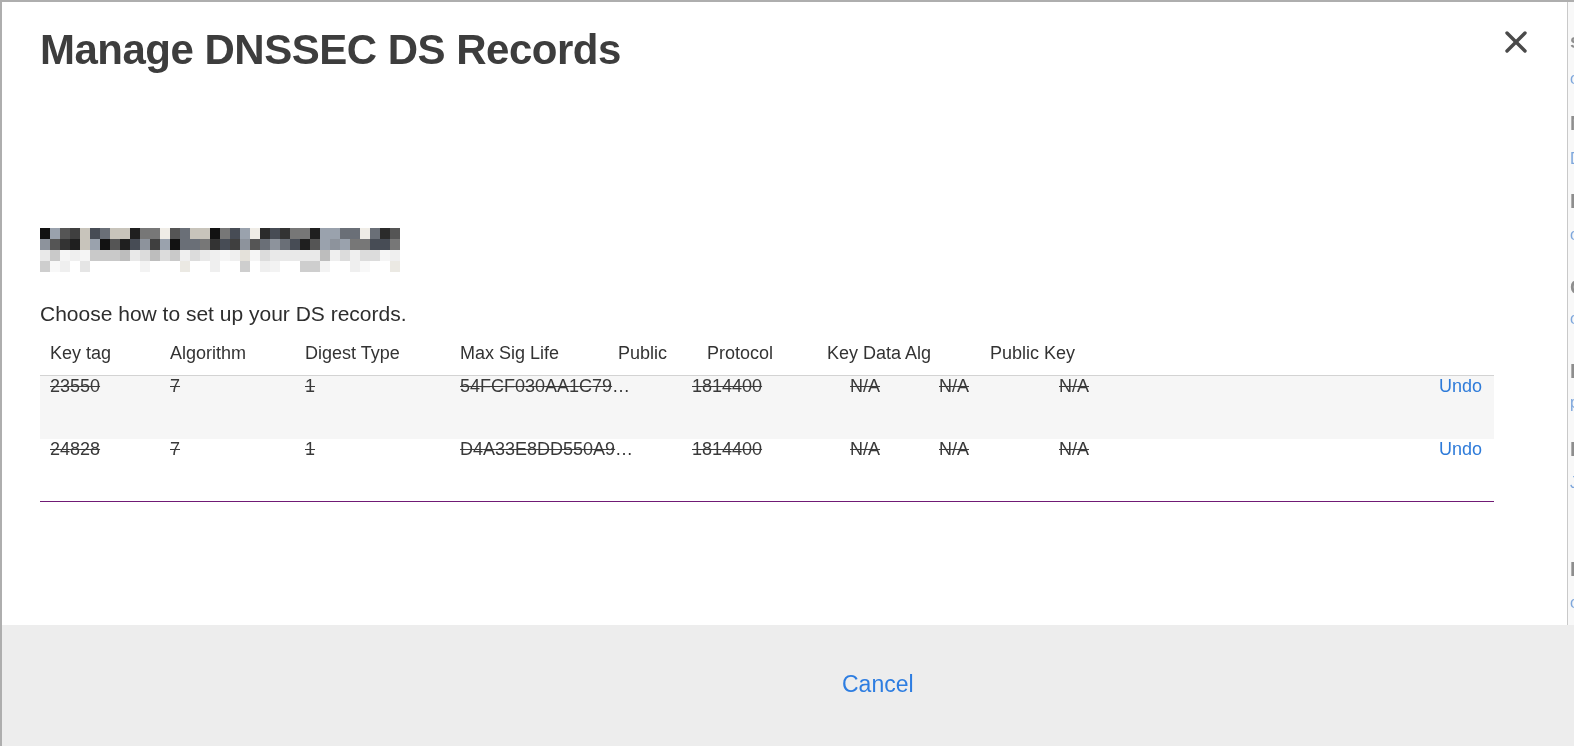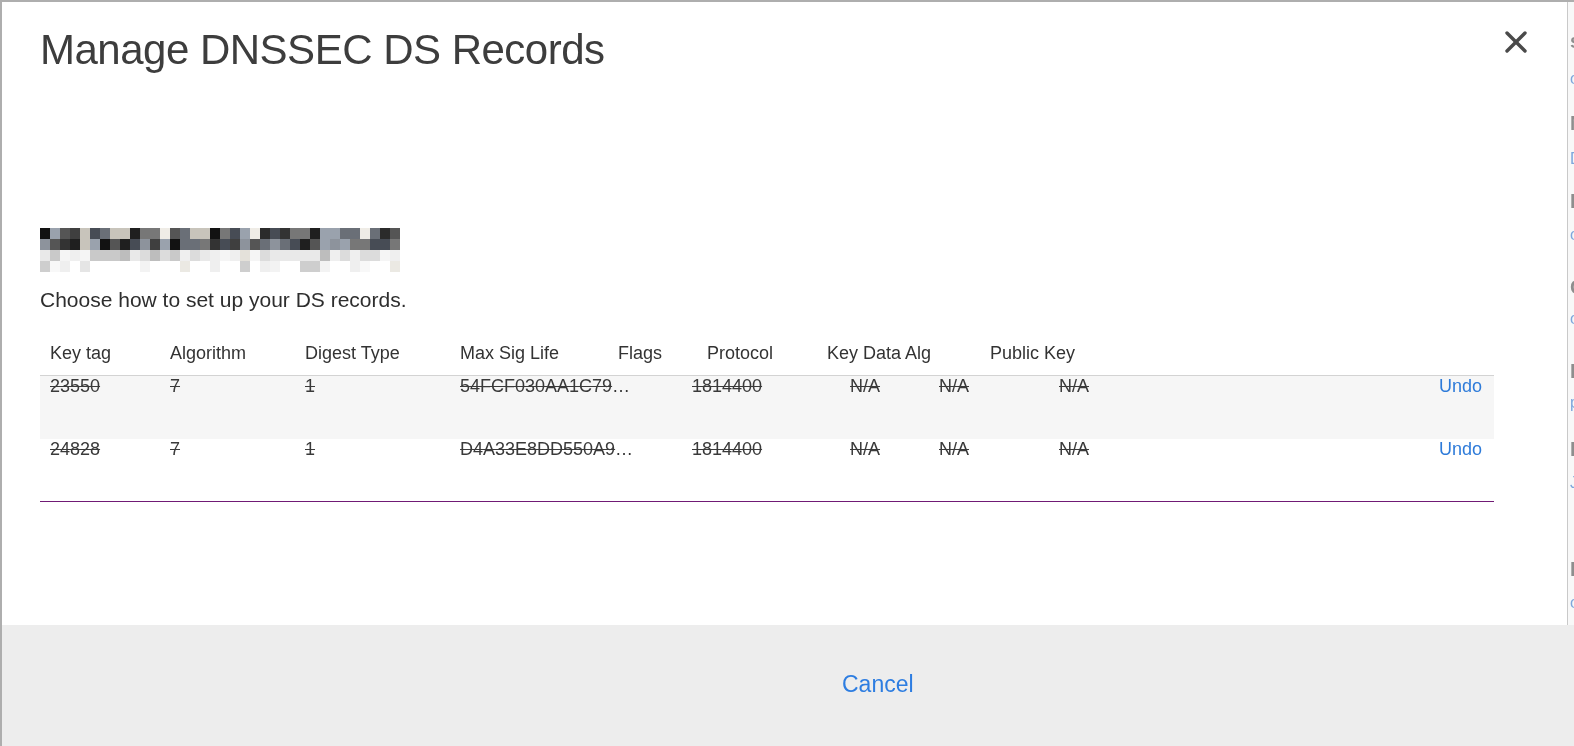--- a/index.html
+++ b/index.html
@@ -14,40 +14,40 @@
   .screenshot {
     position: absolute; left: 0; top: 0;
     width: 1574px; height: 746px;
     border: 2px solid #aeaeae;
     background: #fff;
   }
 
   
   .modal-title {
     position: absolute; left: 38px; top: 24px;
-    font-size: 42px; font-weight: 400; color: #3d3d3d;
+    font-size: 42px; font-weight: 700; color: #3d3d3d;
     letter-spacing: -0.5px; white-space: nowrap;
   }
   .close-btn {
     position: absolute; left: 1498px; top: 24px;
     width: 32px; height: 32px; cursor: pointer;
     display: flex; align-items: center; justify-content: center;
   }
 
   
   .redacted-domain {
     position: absolute; left: 38px; top: 226px;
     width: 360px; height: 44px;
     display: flex; flex-wrap: wrap; align-content: flex-start;
   }
   .redacted-domain .px { width: 10px; height: 11px; }
   .redacted-domain .px.light { opacity: 0.75; }
 
   .instruction {
-    position: absolute; left: 38px; top: 286px;
+    position: absolute; left: 38px; top: 300px;
     font-size: 21px; color: #2e2e2e;
   }
 
   
   .ds-table {
     position: absolute; left: 38px; top: 330px;
     width: 1454px; font-size: 18px;
   }
   .thead { display: flex; height: 44px; align-items: center; border-bottom: 1px solid #d3d3d3; }
   .trow  { display: flex; height: 63px; }
@@ -266,21 +266,21 @@
     </div>
 
   <div class="instruction">Choose how to set up your DS records.</div>
 
   <div class="ds-table">
     <div class="thead" id="table-head">
         <div class="cell c0">Key tag</div>
         <div class="cell c1">Algorithm</div>
         <div class="cell c2">Digest Type</div>
         <div class="cell c4">Max Sig Life</div>
-        <div class="cell c5">Flags</div>
+        <div class="cell c5">Public</div>
         <div class="cell c6">Protocol</div>
         <div class="cell c7">Key Data Alg</div>
         <div class="cell c8">Public Key</div>
         <div class="cell c9"></div>
       </div>
     <div id="table-body">
         <div class="trow alt">
           <div class="cell c0"><span class="struck">23550</span></div>
           <div class="cell c1"><span class="struck">7</span></div>
           <div class="cell c2"><span class="struck">1</span></div>

